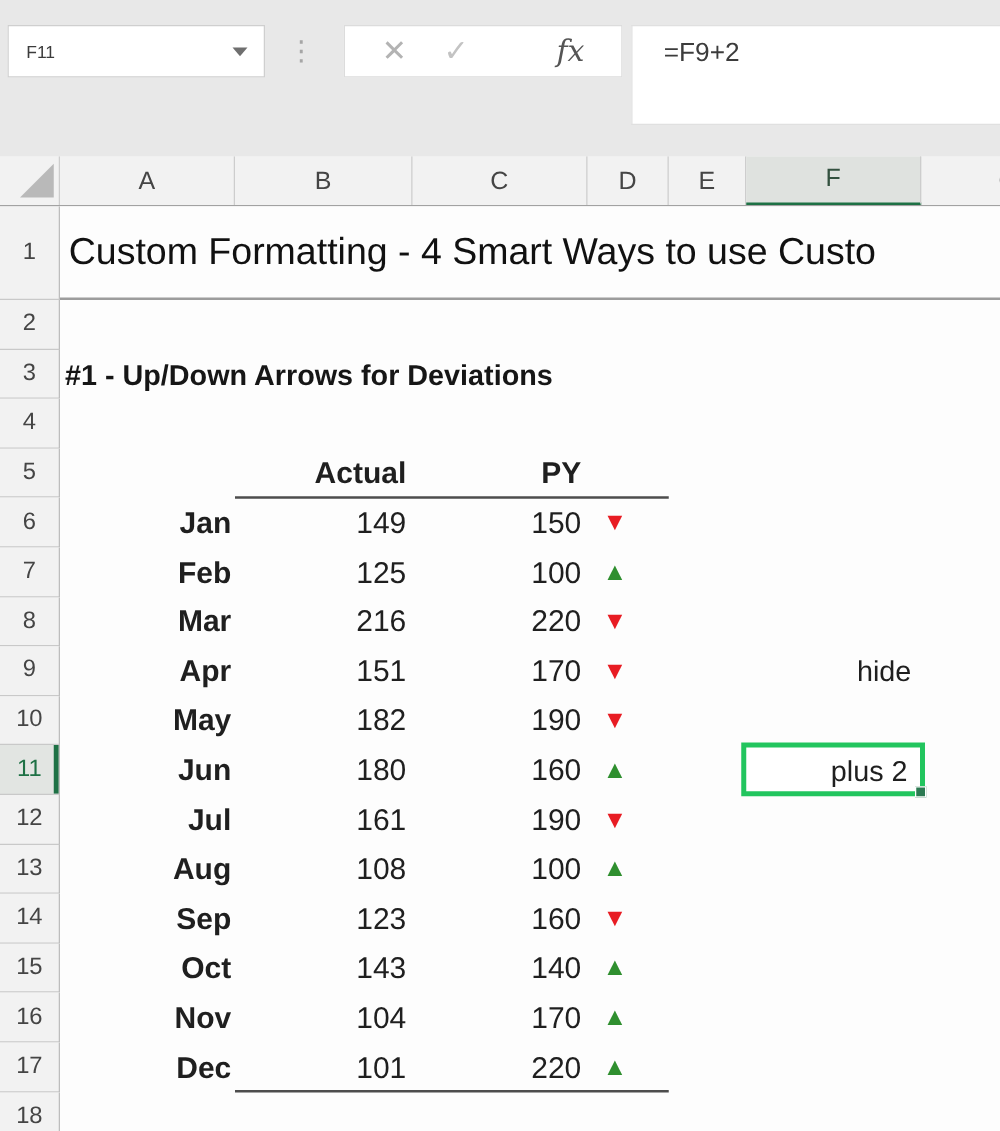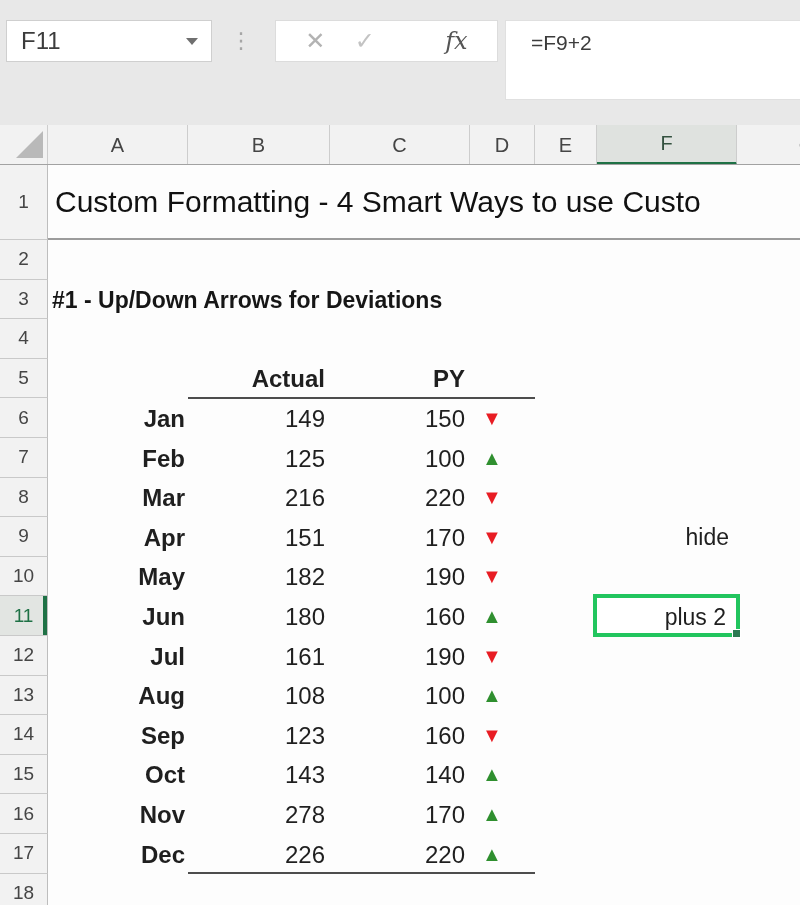--- a/index.html
+++ b/index.html
@@ -8,21 +8,21 @@
     position:relative; width:800px; height:905px; overflow:hidden;
     background:#e8e8e8; font-family:"Liberation Sans", sans-serif;
   }
   
   .name-box {
     position:absolute; left:6px; top:20px; width:206px; height:42px;
     background:#fff; border:1px solid #cfcfcf;
   }
   .name-box .val {
     position:absolute; left:14px; top:0; line-height:40px;
-    font-size:24px; color:#3c3c3c;
+    font-size:14px; color:#3c3c3c;
   }
   .name-caret {
     position:absolute; right:13px; top:17px; width:0; height:0;
     border-left:6px solid transparent; border-right:6px solid transparent;
     border-top:7px solid #6f6f6f;
   }
   .dots-sep {
     position:absolute; left:230px; top:20px; width:20px; height:42px;
     text-align:center; line-height:42px; font-size:22px; color:#a6a6a6;
   }
@@ -246,27 +246,27 @@
           <div class="t-arrow" style="color: rgb(232, 28, 35);">▼</div>
         </div>
         <div class="t-row" style="top: 590.4px;">
           <div class="t-month">Oct</div>
           <div class="t-actual">143</div>
           <div class="t-py">140</div>
           <div class="t-arrow" style="color: rgb(47, 143, 47);">▲</div>
         </div>
         <div class="t-row" style="top: 630px;">
           <div class="t-month">Nov</div>
-          <div class="t-actual">278</div>
+          <div class="t-actual">104</div>
           <div class="t-py">170</div>
           <div class="t-arrow" style="color: rgb(47, 143, 47);">▲</div>
         </div>
         <div class="t-row" style="top: 669.6px;">
           <div class="t-month">Dec</div>
-          <div class="t-actual">226</div>
+          <div class="t-actual">101</div>
           <div class="t-py">220</div>
           <div class="t-arrow" style="color: rgb(47, 143, 47);">▲</div>
         </div>
       </div>
 
     <div class="cell-hide">hide</div>
 
     <div class="sel-cell">
       <span>plus 2</span>
       <span class="fill-handle"></span>

